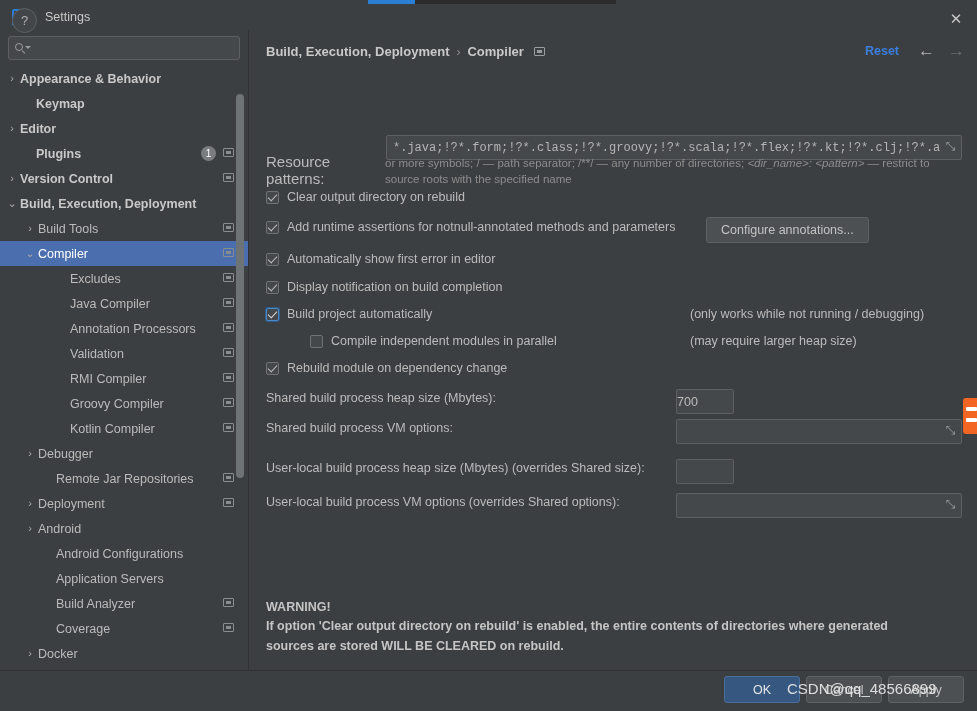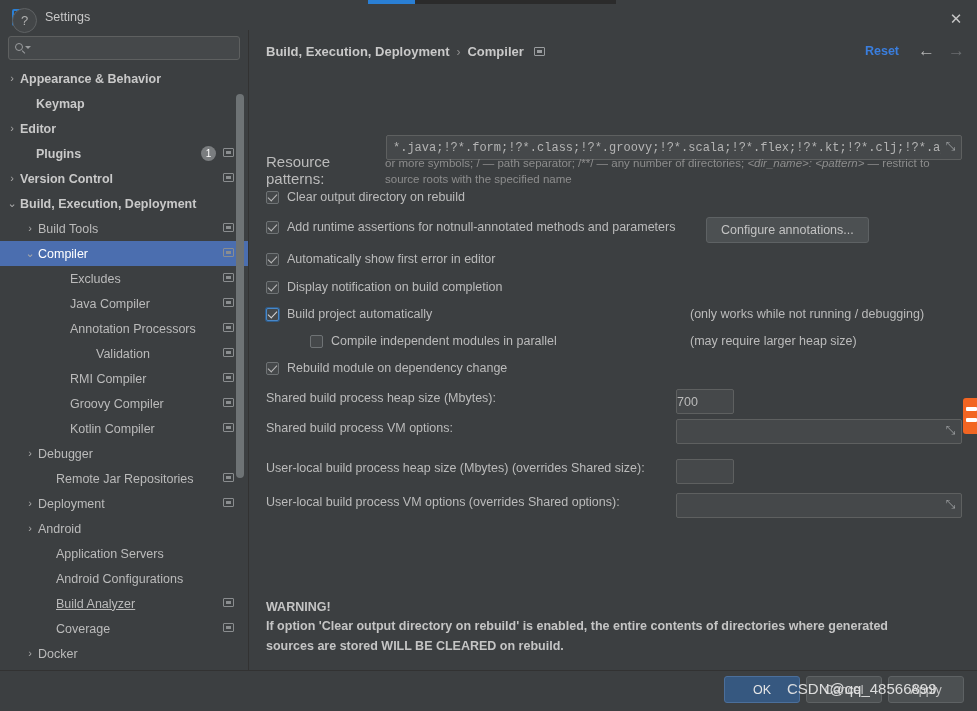--- a/index.html
+++ b/index.html
@@ -337,21 +337,21 @@
           </div>
           <div class="tree-row">
             <span class="label" style="margin-left: 70px;">Java Compiler</span>
             <span class="cfg-icon"></span>
           </div>
           <div class="tree-row">
             <span class="label" style="margin-left: 70px;">Annotation Processors</span>
             <span class="cfg-icon"></span>
           </div>
           <div class="tree-row">
-            <span class="label" style="margin-left: 96px;">Validation</span>
+            <span class="label" style="margin-left: 70px;">Validation</span>
             <span class="cfg-icon"></span>
           </div>
           <div class="tree-row">
             <span class="label" style="margin-left: 70px;">RMI Compiler</span>
             <span class="cfg-icon"></span>
           </div>
           <div class="tree-row">
             <span class="label" style="margin-left: 70px;">Groovy Compiler</span>
             <span class="cfg-icon"></span>
           </div>
@@ -370,27 +370,27 @@
           <div class="tree-row">
             <span class="arrow" style="left: 24px;">›</span>
             <span class="label" style="margin-left: 38px;">Deployment</span>
             <span class="cfg-icon"></span>
           </div>
           <div class="tree-row">
             <span class="arrow" style="left: 24px;">›</span>
             <span class="label" style="margin-left: 38px;">Android</span>
           </div>
           <div class="tree-row">
+            <span class="label" style="margin-left: 56px;">Android Configurations</span>
+          </div>
+          <div class="tree-row">
             <span class="label" style="margin-left: 56px;">Application Servers</span>
           </div>
           <div class="tree-row">
-            <span class="label" style="margin-left: 56px;">Android Configurations</span>
-          </div>
-          <div class="tree-row">
-            <span class="label" style="margin-left: 56px; text-decoration: underline;">Build Analyzer</span>
+            <span class="label" style="margin-left: 56px;">Build Analyzer</span>
             <span class="cfg-icon"></span>
           </div>
           <div class="tree-row">
             <span class="label" style="margin-left: 56px;">Coverage</span>
             <span class="cfg-icon"></span>
           </div>
           <div class="tree-row">
             <span class="arrow" style="left: 24px;">›</span>
             <span class="label" style="margin-left: 38px;">Docker</span>
           </div>

